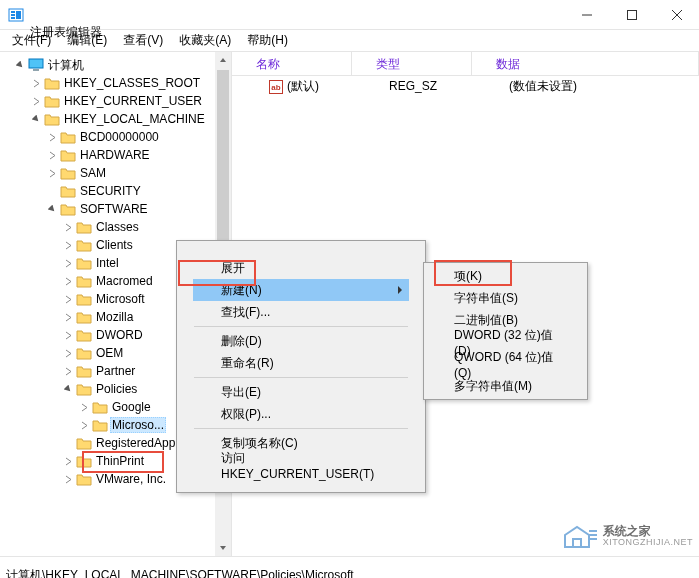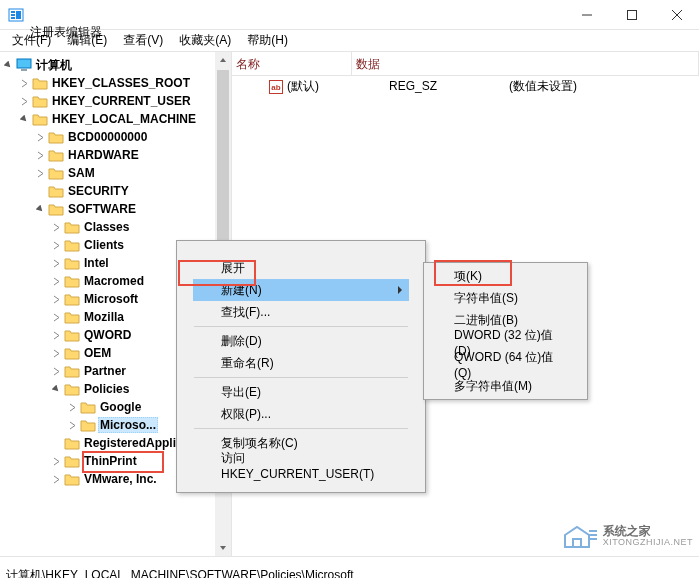--- a/index.html
+++ b/index.html
@@ -10,35 +10,35 @@
 .titlebar-title { flex: 1; font-size: 12px; margin-top: 36px; }
 .titlebar-btns { display: flex; }
 .titlebar-btn { width: 45px; height: 30px; display: flex; align-items: center; justify-content: center; color: #333; }
 .titlebar-btn svg { width: 10px; height: 10px; }
 
 .menubar { height: 22px; display: flex; align-items: center; padding: 0 4px; border-bottom: 1px solid #e5e5e5; }
 .menubar-item { padding: 2px 8px; cursor: default; }
 
 .content { display: flex; height: calc(100% - 30px - 22px - 22px); }
 .tree-pane { width: 232px; border-right: 1px solid #e5e5e5; overflow: hidden; position: relative; }
-.tree { padding: 4px 0; font-weight: bold; }
+.tree { padding: 4px 12px; }
 .tree-row { display: flex; align-items: center; height: 18px; white-space: nowrap; cursor: default; }
 .tree-row.selected { }
 .tree-row .label { padding: 0 2px; }
 .tree-row.selected .label { background: #cce8ff; border: 1px dotted #99d1ff; padding: 0 1px; }
 .expander { width: 16px; display: inline-flex; justify-content: center; align-items: center; }
 .expander svg { width: 9px; height: 9px; }
 .folder-icon { width: 16px; height: 14px; display: inline-block; margin-right: 2px; }
 .folder-icon svg { width: 16px; height: 14px; }
 .pc-icon svg { width: 16px; height: 14px; }
 .indent { display: inline-block; }
 
 .list-pane { flex: 1; display: flex; flex-direction: column; overflow: hidden; }
 .list-header { display: flex; height: 24px; border-bottom: 1px solid #e5e5e5; }
-.list-header-col { padding: 4px 4px; border-right: 1px solid #e5e5e5; color: #7f1d1d; }
+.list-header-col { padding: 4px 24px; border-right: 1px solid #e5e5e5; color: #6d28d9; }
 .col-name { width: 120px; }
 .col-type { width: 120px; }
 .col-data { flex: 1; }
 .list-body { flex: 1; }
 .list-row { display: flex; height: 20px; align-items: center; padding-left: 29px; }
 .list-cell { padding: 0 8px; }
 .value-icon { width: 14px; height: 14px; display: inline-flex; align-items: center; justify-content: center; border: 1px solid #c0392b; color: #c0392b; font-size: 8px; font-weight: bold; margin-right: 4px; background: #fff; }
 
 .statusbar { height: 37px; border-top: 1px solid #e5e5e5; padding: 2px 6px; display: flex; align-items: center; font-size: 12px; }
 
@@ -292,21 +292,21 @@
       <div class="tree-row">
           <span class="indent" style="width:48px"></span>
           <span class="expander">
             <svg viewBox="0 0 9 9">
               <path d="M2 1 L7 4.5 L2 8" fill="none" stroke="#888" stroke-width="1"></path>
             </svg>
           </span>
           <span class="folder-icon"><svg viewBox="0 0 16 14">
               <path d="M1 3 L6 3 L7 5 L15 5 L15 13 L1 13 Z" fill="#ffd970" stroke="#d4a847"></path>
             </svg></span>
-          <span class="label">QWORD</span>
+          <span class="label">DWORD</span>
         </div>
       <div class="tree-row">
           <span class="indent" style="width:48px"></span>
           <span class="expander">
             <svg viewBox="0 0 9 9">
               <path d="M2 1 L7 4.5 L2 8" fill="none" stroke="#888" stroke-width="1"></path>
             </svg>
           </span>
           <span class="folder-icon"><svg viewBox="0 0 16 14">
               <path d="M1 3 L6 3 L7 5 L15 5 L15 13 L1 13 Z" fill="#ffd970" stroke="#d4a847"></path>
@@ -405,20 +405,21 @@
           <svg viewBox="0 0 8 8">
             <path d="M4 6 L7 2 L1 2 Z"></path>
           </svg>
         </div>
     </div>
   </div>
 
   <div class="list-pane">
     <div class="list-header">
       <div class="list-header-col col-name">名称</div>
+      <div class="list-header-col col-type">类型</div>
       <div class="list-header-col col-data">数据</div>
     </div>
     <div class="list-body">
       <div class="list-row">
         <div class="list-cell col-name"><span class="value-icon">ab</span><span>(默认)</span></div>
         <div class="list-cell col-type">REG_SZ</div>
         <div class="list-cell col-data">(数值未设置)</div>
       </div>
     </div>
   </div>

